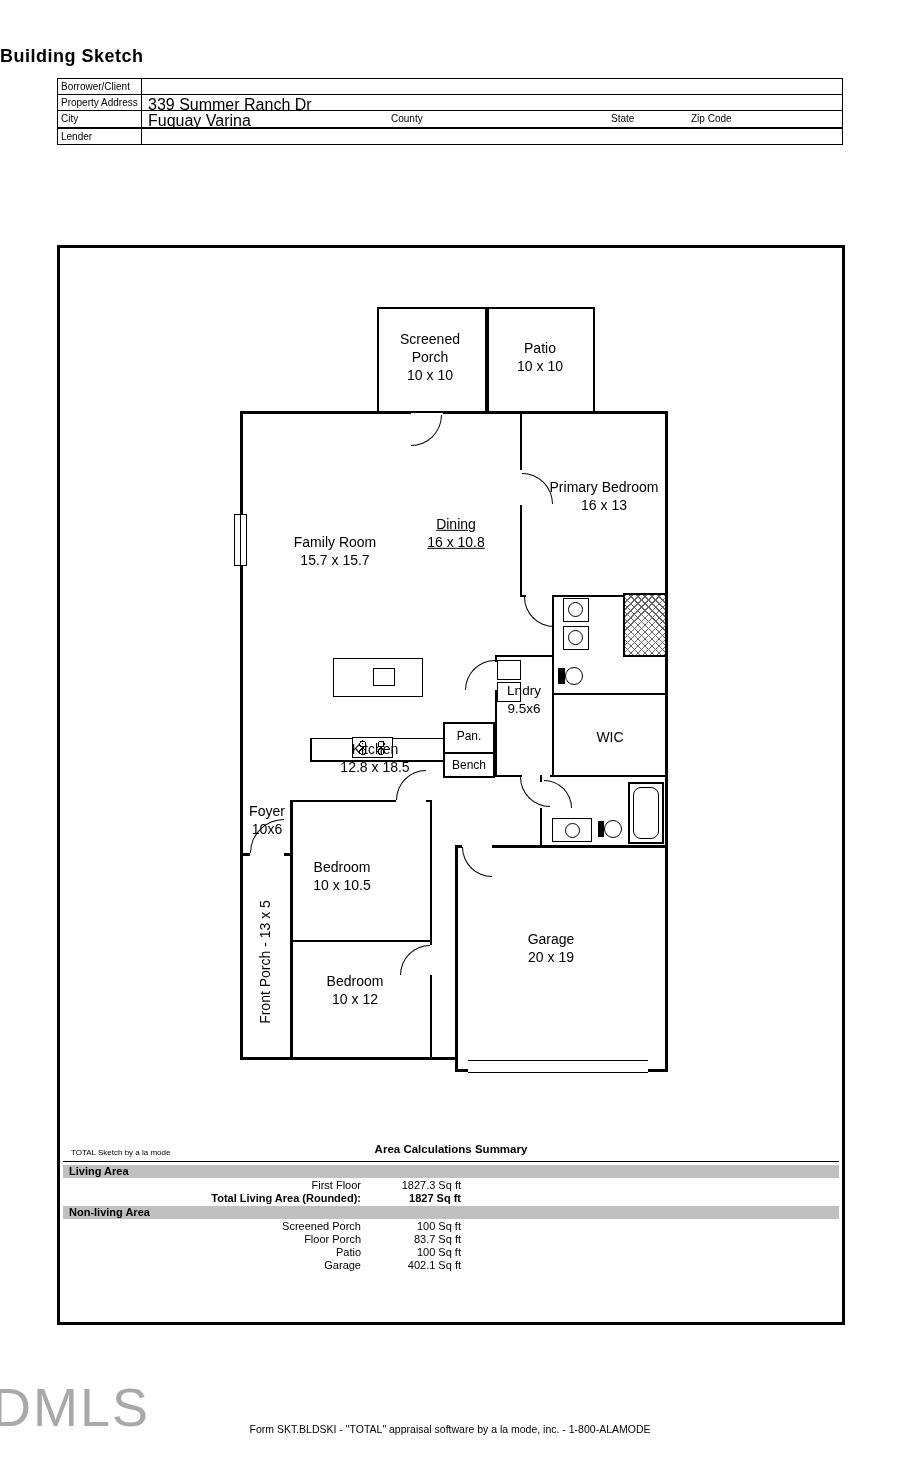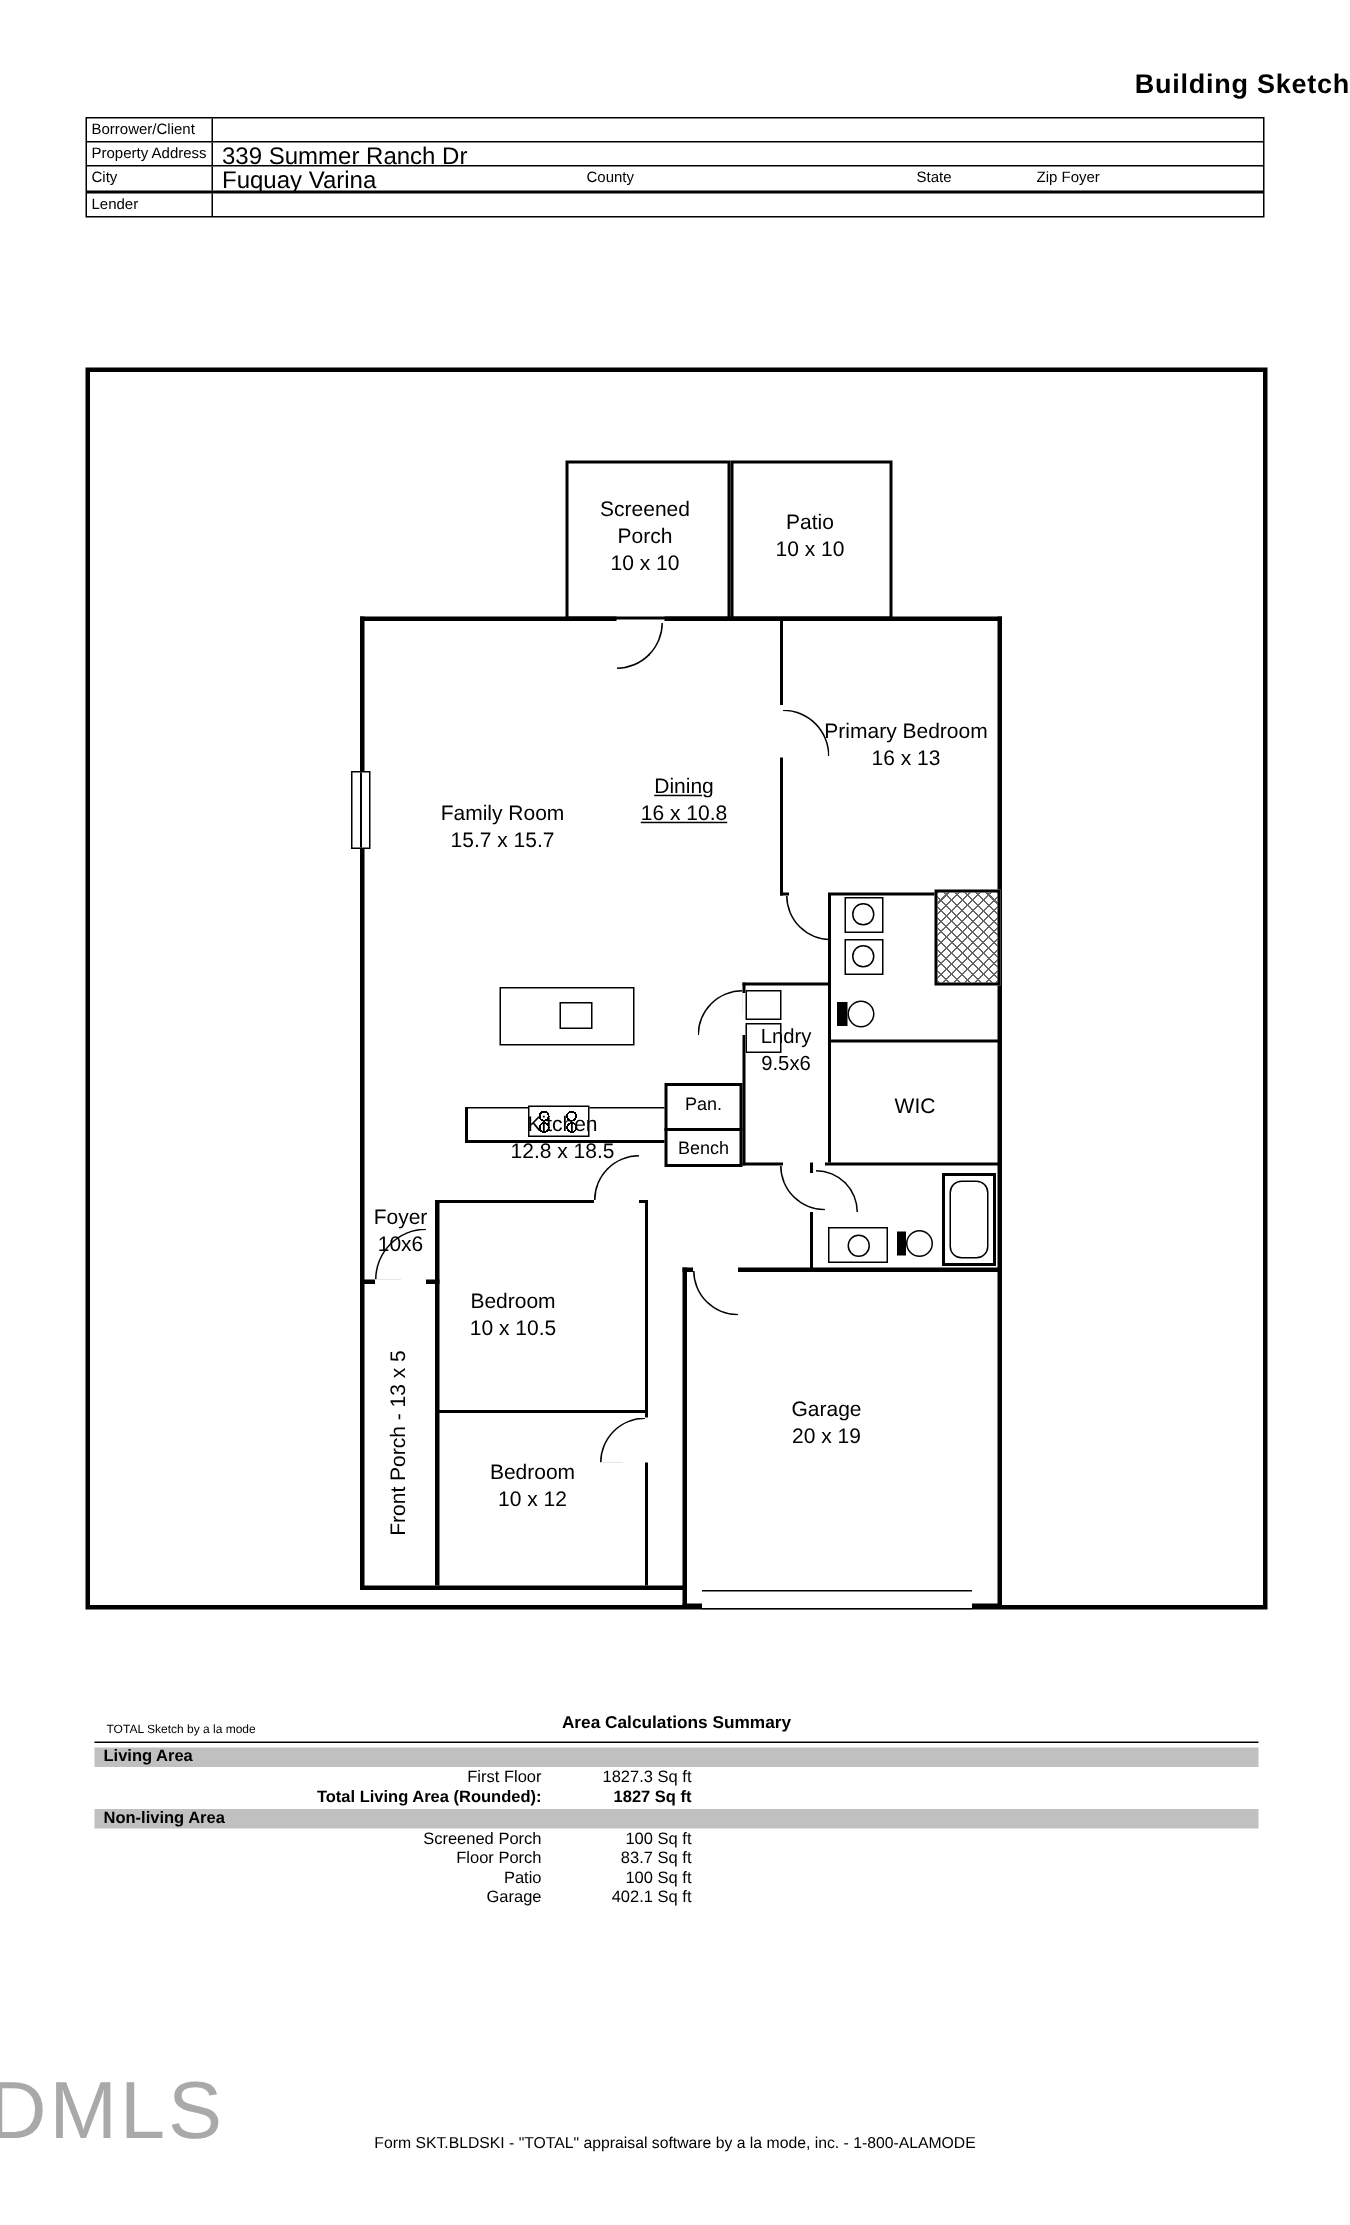--- a/index.html
+++ b/index.html
@@ -1,32 +1,32 @@
 <!DOCTYPE html>
 <html><head>
 <meta charset="utf-8">
 <style>
   html,body{margin:0;padding:0;background:#fff;}
   .page{position:relative;width:900px;height:1483px;background:#fff;overflow:hidden;
         font-family:"Liberation Sans",sans-serif;color:#000;}
 
   
-  .page-title{position:absolute;left:0;top:46px;width:100%;text-align:right;
+  .page-title{position:absolute;left:0;top:46px;width:100%;text-align:left;
               font-size:18px;font-weight:bold;letter-spacing:.5px;}
   .hdr-table{position:absolute;left:57px;top:78px;width:786px;border:1px solid #000;box-sizing:border-box;}
   .hrow{position:relative;height:15px;border-bottom:1px solid #000;}
   .hrow.thick{border-bottom-width:2px;}
   .hrow:last-child{border-bottom:none;}
   .hlabel{position:absolute;left:3px;top:2px;font-size:10px;}
   .hdiv{position:absolute;left:83px;top:0;bottom:0;width:1px;background:#000;}
   .hvalue{position:absolute;left:90px;top:1px;font-size:16px;}
   .sub{position:absolute;top:2px;font-size:10px;}
 
   
-  .sketch-box{position:absolute;left:57px;top:245px;width:788px;height:828px;
+  .sketch-box{position:absolute;left:57px;top:245px;width:788px;height:1080px;
               border:3px solid #000;box-sizing:border-box;}
   .plan i{position:absolute;background:#000;display:block;}
   .box{position:absolute;border:2px solid #000;box-sizing:border-box;background:transparent;}
 
   
   .arc{position:absolute;box-sizing:border-box;border:0 solid #000;background:transparent;}
   .arc-tl{border-top-width:1.5px;border-left-width:1.5px;border-top-left-radius:100%;}
   .arc-tr{border-top-width:1.5px;border-right-width:1.5px;border-top-right-radius:100%;}
   .arc-bl{border-bottom-width:1.5px;border-left-width:1.5px;border-bottom-left-radius:100%;}
   .arc-br{border-bottom-width:1.5px;border-right-width:1.5px;border-bottom-right-radius:100%;}
@@ -92,21 +92,21 @@
       <span class="hlabel">Property Address</span>
       <span class="hdiv"></span>
       <span class="hvalue">339 Summer Ranch Dr</span>
     </div>
     <div class="hrow thick" style="height:16px;">
       <span class="hlabel">City</span>
       <span class="hdiv"></span>
       <span class="hvalue">Fuquay Varina</span>
       <span class="sub" style="left:333px">County</span>
       <span class="sub" style="left:553px">State</span>
-      <span class="sub" style="left:633px">Zip Foyer</span>
+      <span class="sub" style="left:633px">Zip Code</span>
     </div>
     <div class="hrow">
       <span class="hlabel">Lender</span>
       <span class="hdiv"></span>
       <span class="hvalue"></span>
     </div>
   </div>
 
   <div class="sketch-box">
     <div class="plan" style="position:absolute;inset:0;">

